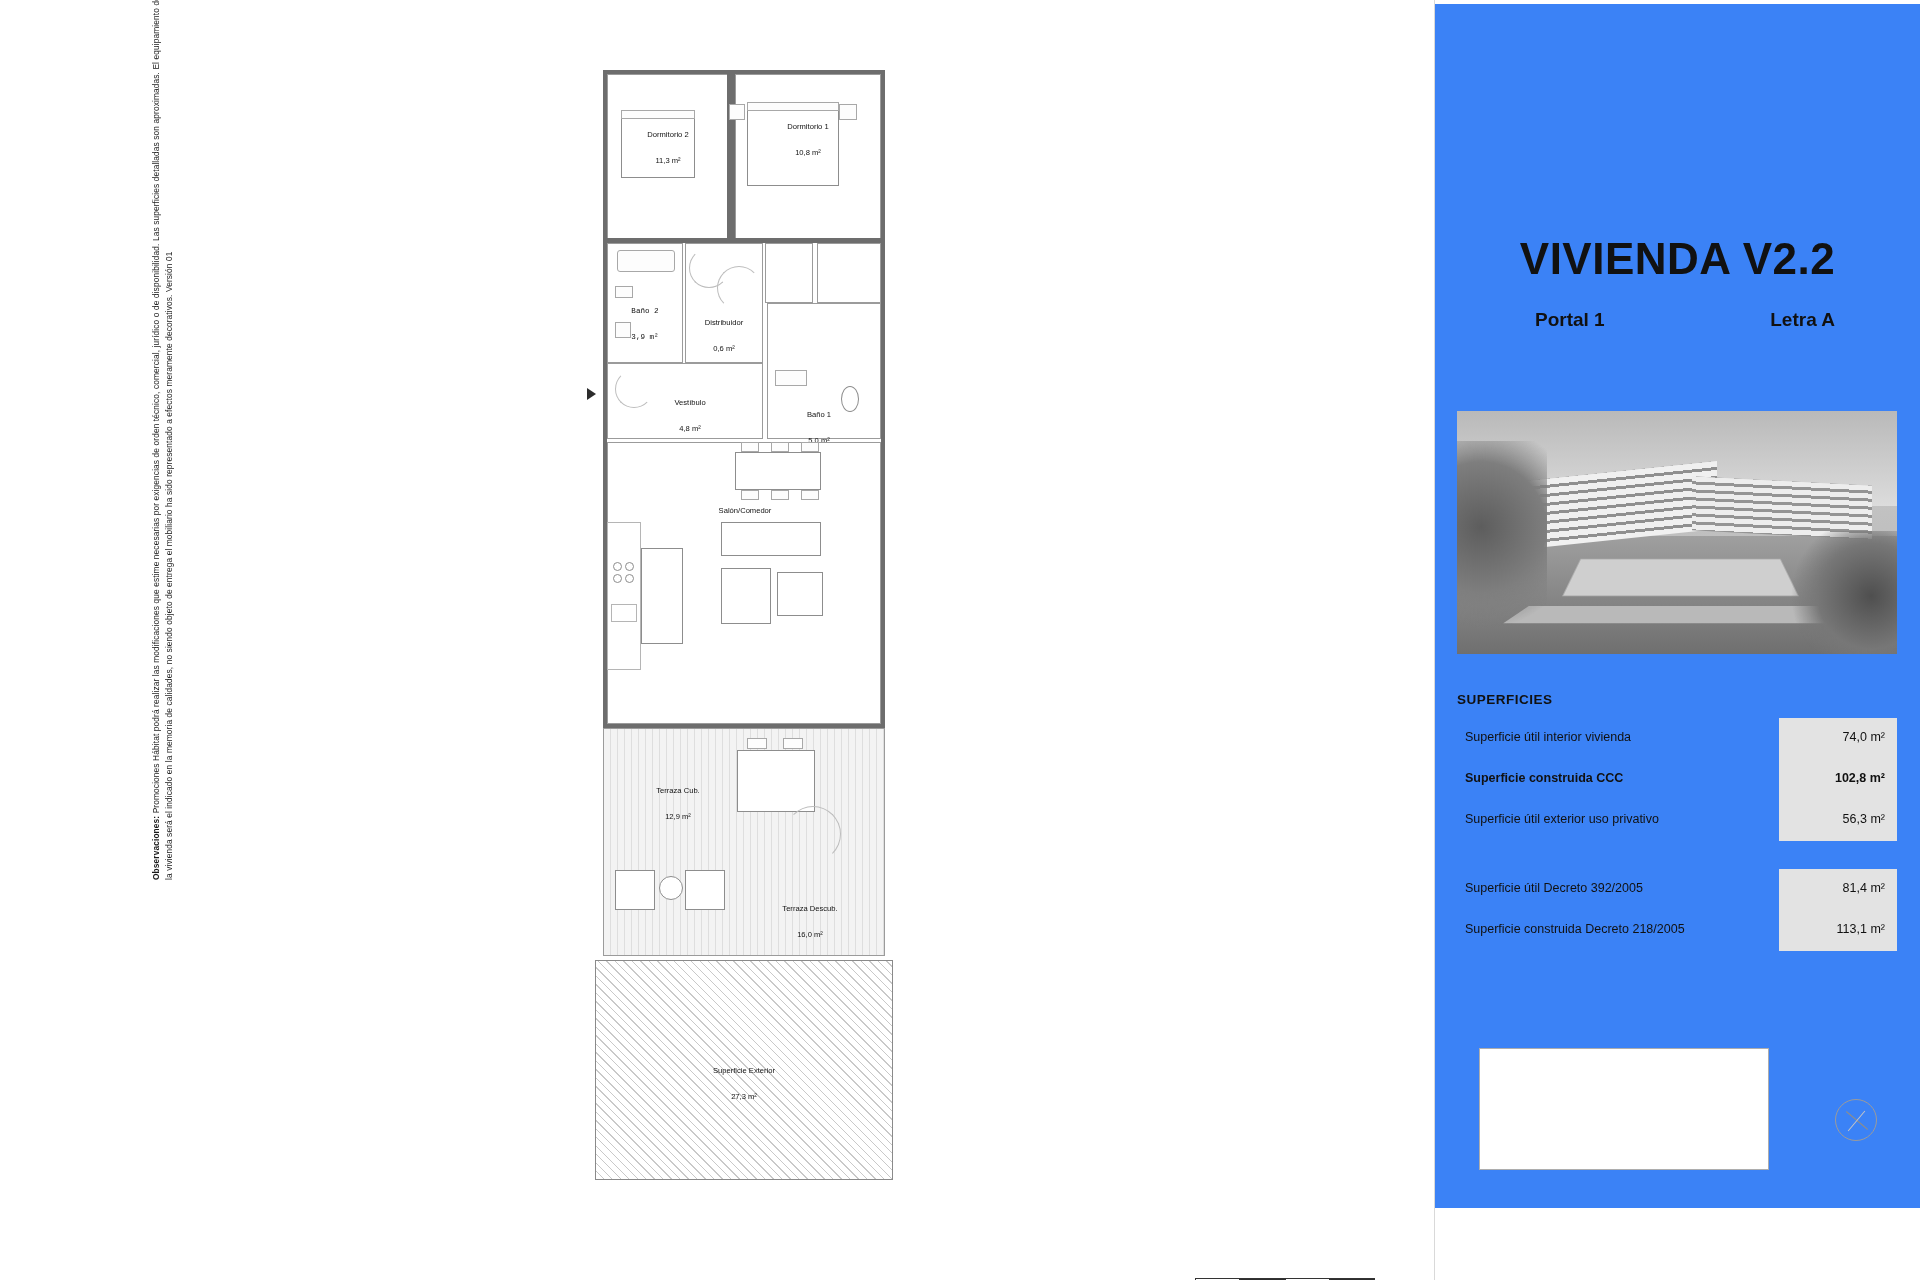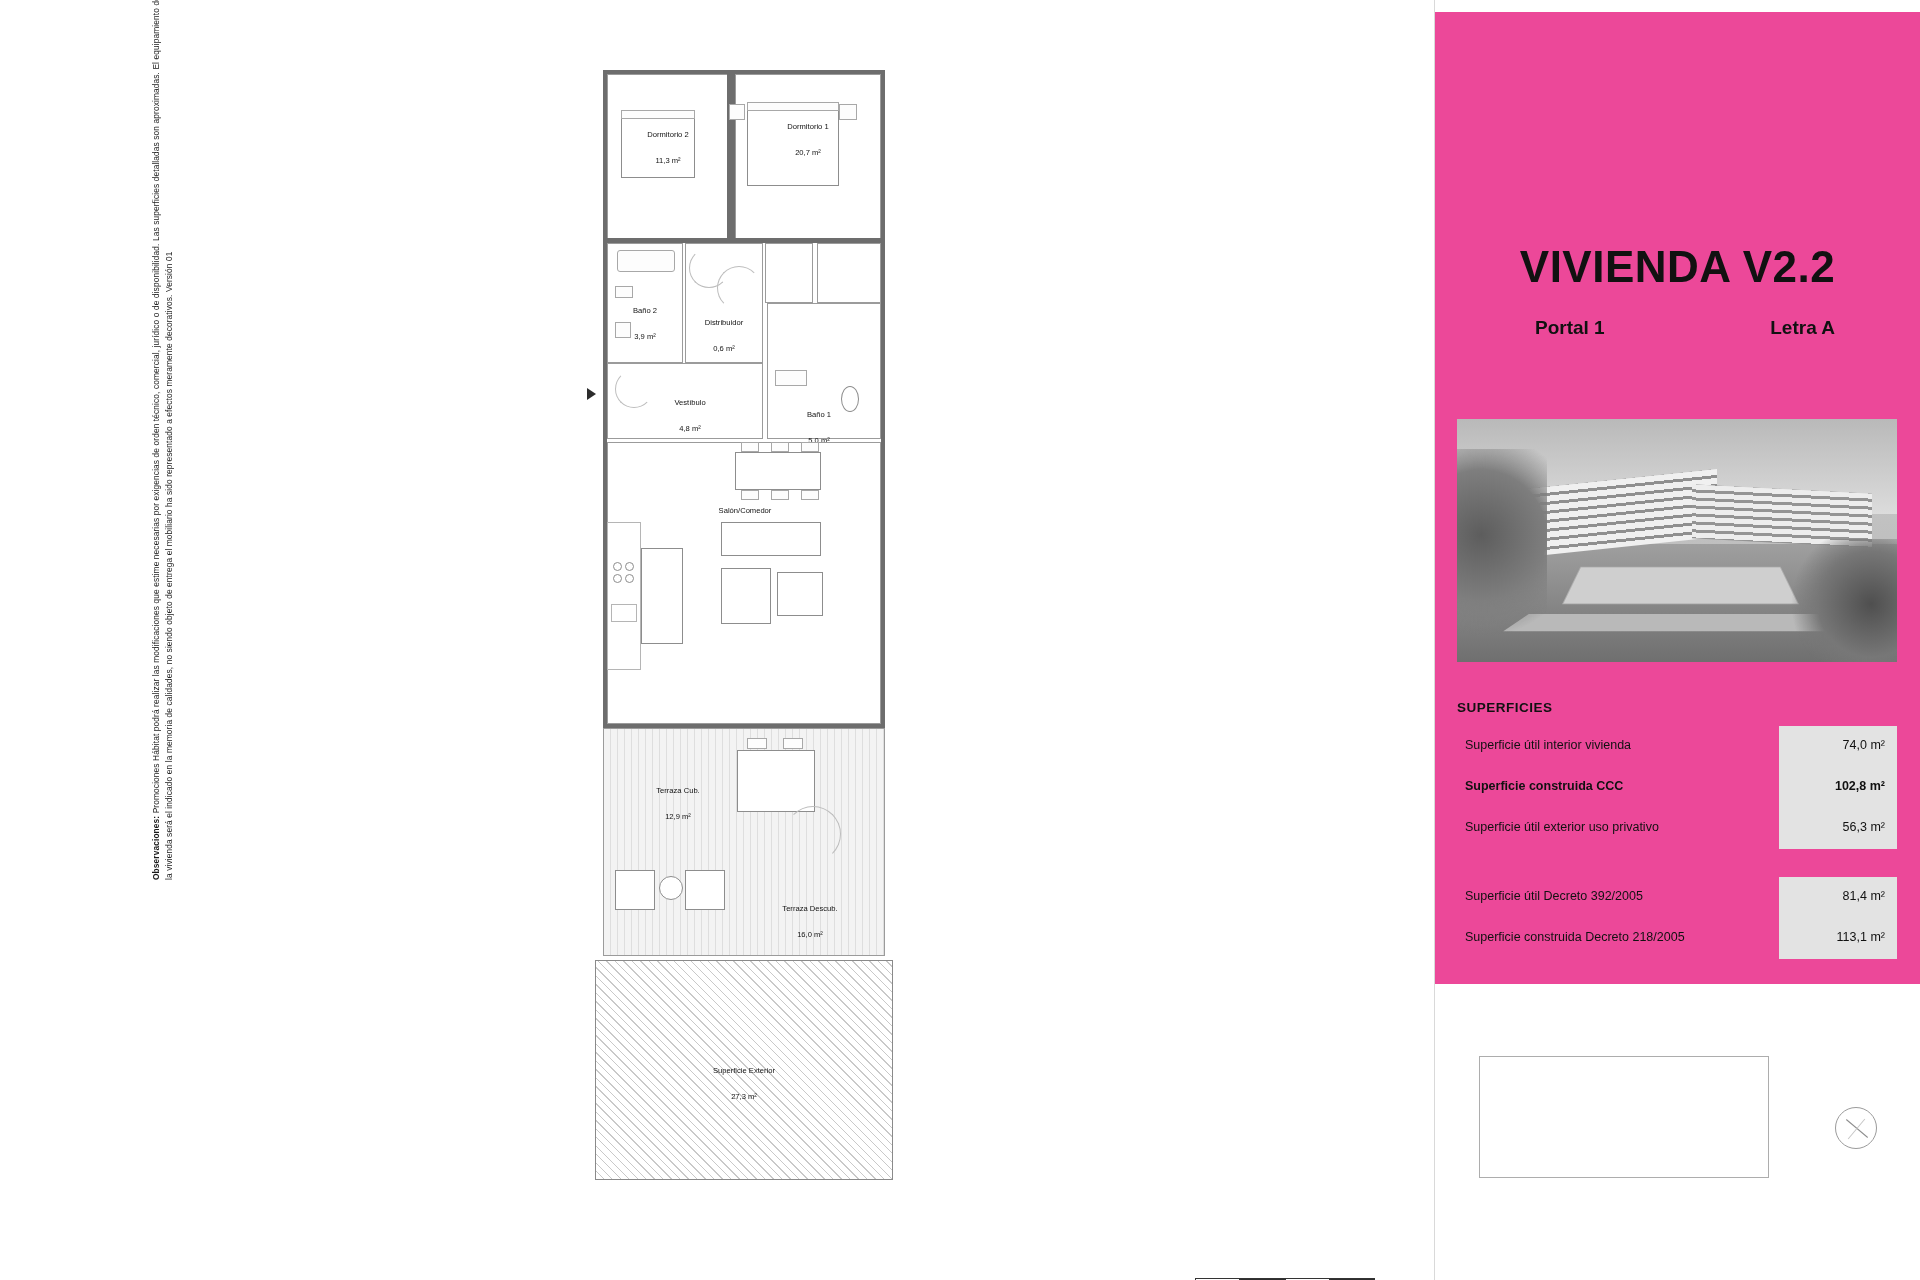--- a/index.html
+++ b/index.html
@@ -109,24 +109,24 @@
     position: absolute;
     left: 1434px;
     top: 0;
     width: 1px;
     height: 1280px;
     background: #d9d9d9;
   }
   #rightpanel {
     position: absolute;
     left: 1435px;
-    top: 12px;
+    top: 4px;
     width: 485px;
-    height: 972px;
-    background: #ec4899;
+    height: 1204px;
+    background: #3b82f6;
   }
 
   .title {
     position: absolute;
     left: 0; top: 230px;
     width: 485px;
     text-align: center;
     font-size: 44px;
     font-weight: bold;
     letter-spacing: 0.5px;
@@ -299,28 +299,28 @@
     <div class="furn2" style="left:152px; top:32px; width:92px; height:9px;"></div>
     <div class="furn2" style="left:244px; top:34px; width:18px; height:16px;"></div>
     <div class="furn2" style="left:134px; top:34px; width:16px; height:16px;"></div>
 
     <div class="lbl" style="left:12px; top:44px; width:122px;">
       <span class="a">Dormitorio 2</span>
       <span class="a">11,3 m²</span>
     </div>
     <div class="lbl" style="left:140px; top:36px; width:146px;">
       <span class="a">Dormitorio 1</span>
-      <span class="a">20,7 m²</span>
+      <span class="a">10,8 m²</span>
     </div>
 
     <div class="room" style="left:12px; top:173px; width:76px; height:120px;"></div>
     <div class="furn2" style="left:22px; top:180px; width:58px; height:22px; border-radius:3px;"></div>
     <div class="furn2" style="left:20px; top:252px; width:16px; height:16px;"></div>
     <div class="furn2" style="left:20px; top:216px; width:18px; height:12px;"></div>
-    <div class="lbl" style="left:12px; top:220px; width:76px;">
+    <div class="lbl" style="left:12px; top:220px; width:76px;font-family:Liberation Mono, monospace;">
       <span class="a">Baño 2</span>
       <span class="a">3,9 m²</span>
     </div>
 
     <div class="room" style="left:90px; top:173px; width:78px; height:120px;"></div>
     <div class="lbl" style="left:90px; top:232px; width:78px;">
       <span class="a">Distribuidor</span>
       <span class="a">0,6 m²</span>
     </div>
     <div class="door-arc" style="left:94px; top:178px; width:40px; height:40px;"></div>

